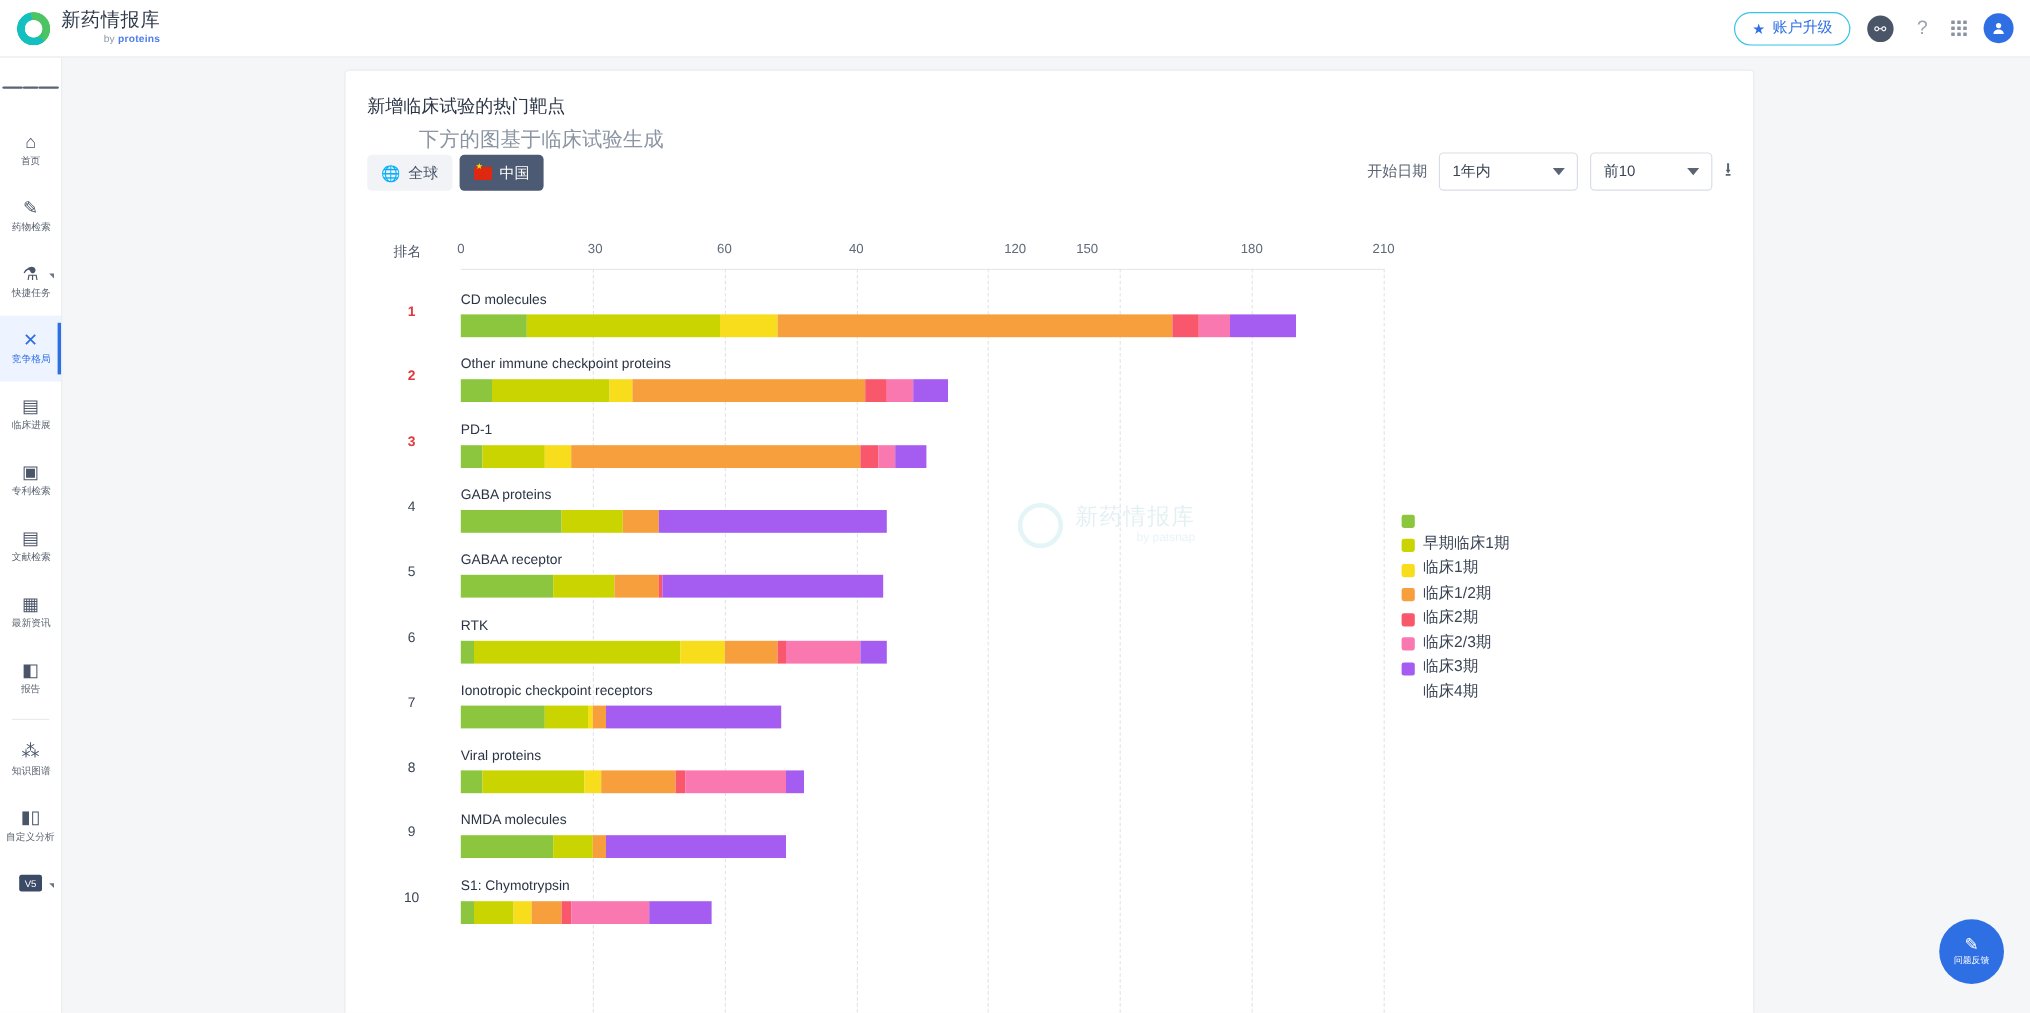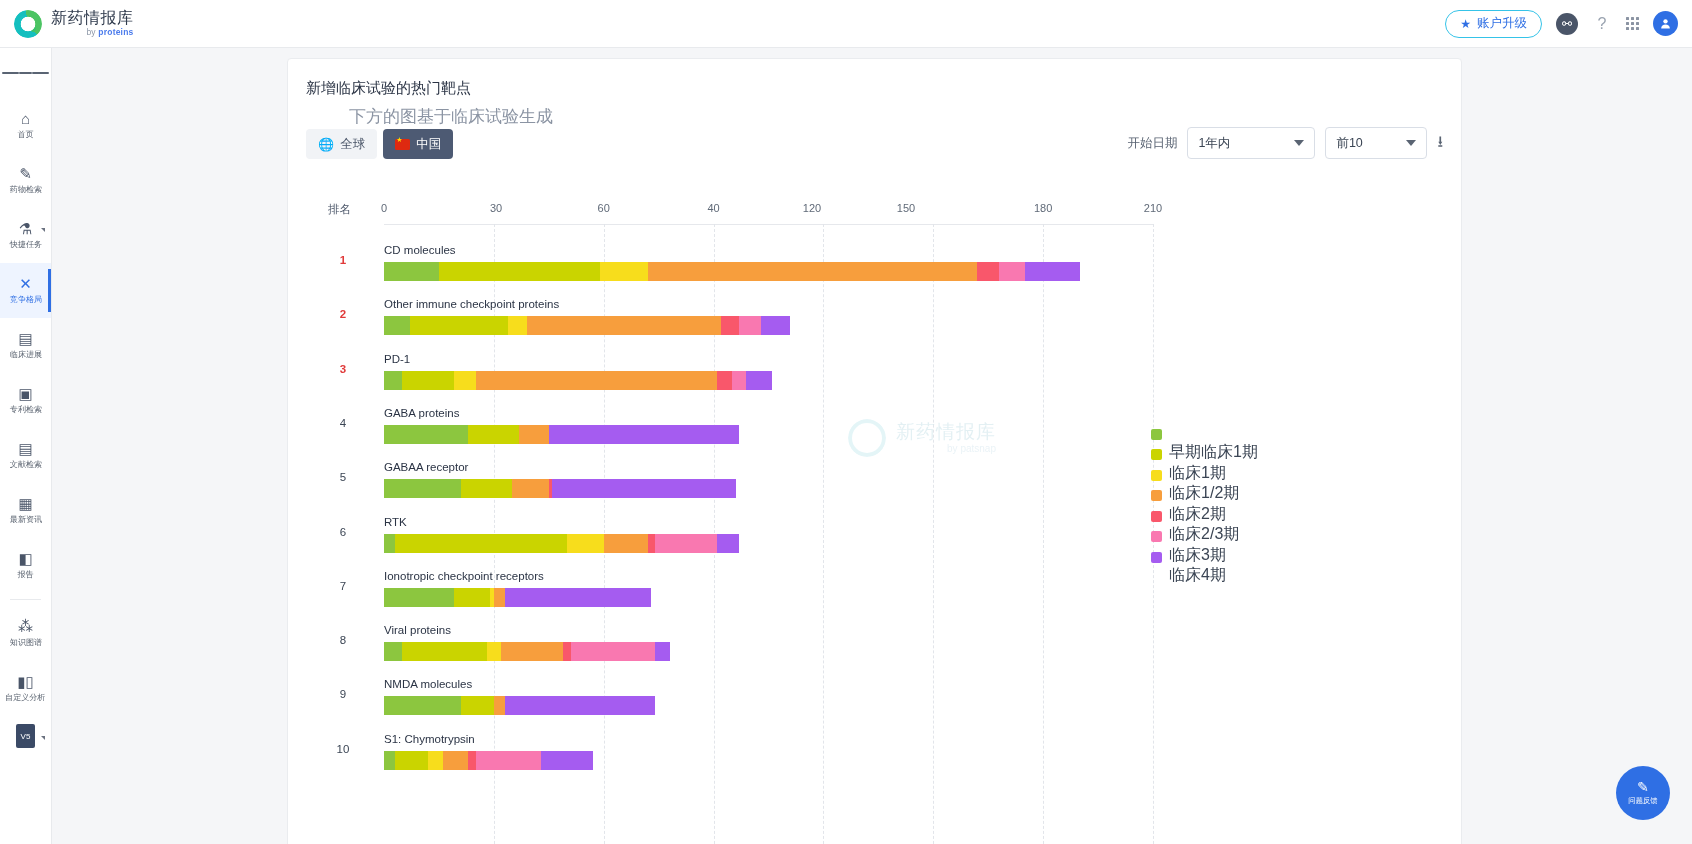--- a/index.html
+++ b/index.html
@@ -71,21 +71,21 @@
   .nav-item .lbl { font-size: 8.5px; color: #59626f; transform: scale(.95); white-space: nowrap; }
   .nav-item.active { background: #eef4ff; }
   .nav-item.active::after {
     content: ''; position: absolute; right: 0; top: 6px; bottom: 6px; width: 3px; background: #2f6fe4;
   }
   .nav-item.active .ico, .nav-item.active .lbl { color: #2f6fe4; }
   .nav-sep { height: 1px; background: #e8eaed; margin: 6px 10px; }
   .caret { position: absolute; right: 6px; top: 20px; width: 0; height: 0;
            border-left: 4px solid transparent; border-top: 4px solid #6b7280; }
   .vs-badge {
-    width: 19px; height: 24px; border-radius: 2px; background: #3b4a66;
+    width: 19px; height: 14px; border-radius: 2px; background: #3b4a66;
     color: #fff; font-size: 8px; display: flex; align-items: center; justify-content: center;
   }
 
   
   .canvas { position: absolute; top: 48px; left: 52px; width: 1640px; height: 796px; overflow: hidden; }
   .card {
     position: absolute; left: 235px; top: 10px; width: 1175px; height: 800px;
     background: #fff; border: 1px solid #eaecef; border-radius: 4px;
   }
   .card-title { position: absolute; left: 18px; top: 20px; font-size: 15px; color: #2b3445; }
@@ -109,21 +109,21 @@
   }
   .controls {
     position: absolute; right: 18px; top: 68px; display: flex; align-items: center; gap: 10px;
   }
   .ctrl-label { font-size: 12.5px; color: #5a6473; }
   .select {
     display: flex; align-items: center; height: 32px; width: 102px; padding: 0 10px;
     border: 1px solid #d9dee6; border-radius: 4px; font-size: 12.5px; color: #3b4554;
     background: #fff; cursor: pointer; justify-content: space-between;
   }
-  .select.wide { width: 128px; }
+  .select.wide { width: 116px; }
   .tri { width: 0; height: 0; border-left: 5px solid transparent; border-right: 5px solid transparent;
          border-top: 6px solid #5a6473; }
   .dl-ic { font-size: 16px; color: #5a6473; cursor: pointer; }
 
   
   .chart { position: absolute; left: 0; top: 120px; width: 1175px; height: 680px; }
   .x-title { position: absolute; left: 0; right: 0; top: 0; text-align: center; font-size: 11px; color: #5a6473; }
   .rank-hdr { position: absolute; left: 40px; top: 23px; font-size: 11.5px; color: #4a5568; }
   .plot { position: absolute; left: 96px; top: 23px; right: 310px; bottom: 0; }
   .xtick { position: absolute; top: 0; font-size: 11px; color: #606a78; transform: translateX(-50%); }
@@ -135,21 +135,21 @@
     font-size: 11.5px; color: #3b4554;
   }
   .row-rank.hot { color: #e03a3a; font-weight: 700; }
   .row-label { position: absolute; left: 0; top: 4px; font-size: 11.5px; color: #2b3445; white-space: nowrap; }
   .bar { position: absolute; left: 0; top: 22px; height: 19px; display: flex; }
   .bar span { display: block; height: 100%; }
 
   .legend { position: absolute; right: 205px; top: 245px; }
   .lg-row { display: flex; align-items: center; gap: 7px; height: 20.5px; }
   .lg-sw { width: 11px; height: 11px; border-radius: 2px; }
-  .lg-tx { font-size: 16px; color: #3b4554; white-space: nowrap; margin-top: 37px; }
+  .lg-tx { font-size: 13px; color: #3b4554; white-space: nowrap; margin-top: 37px; }
 
   .watermark {
     position: absolute; left: 560px; top: 240px; opacity: .13; pointer-events: none;
     display: flex; align-items: center; gap: 10px;
   }
   .wm-mark { width: 38px; height: 38px; border-radius: 50%; border: 4px solid #39b7c9;
              -webkit-mask: radial-gradient(circle, transparent 0 9px, #000 9.5px); }
   .wm-text { line-height: 1.1; }
   .wm-title { font-size: 19px; color: #2f8fa8; letter-spacing: 1px; }
   .wm-sub { font-size: 10px; color: #5fa0c0; text-align: right; }
@@ -298,21 +298,21 @@
       <div class="rank-hdr">排名</div>
       <div class="plot" id="plot">
         <div class="axis-top"></div>
       <div class="xtick" style="left: 0px;">0</div>
           <div class="xtick" style="left: 112px;">30</div>
           <div class="gridline" style="left: 109.857px;"></div>
           <div class="xtick" style="left: 219.714px;">60</div>
           <div class="gridline" style="left: 219.714px;"></div>
           <div class="xtick" style="left: 329.571px;">40</div>
           <div class="gridline" style="left: 329.571px;"></div>
-          <div class="xtick" style="left: 428px;">120</div>
+          <div class="xtick" style="left: 462px;">120</div>
           <div class="gridline" style="left: 439.429px;"></div>
           <div class="xtick" style="left: 522px;">150</div>
           <div class="gridline" style="left: 549.286px;"></div>
           <div class="xtick" style="left: 659.143px;">180</div>
           <div class="gridline" style="left: 659.143px;"></div>
           <div class="xtick" style="left: 769px;">210</div>
           <div class="gridline" style="left: 769px;"></div>
           <div class="row" style="top: 38px;">
             <div class="row-rank hot">1</div>
             <div class="row-label">CD molecules</div>

